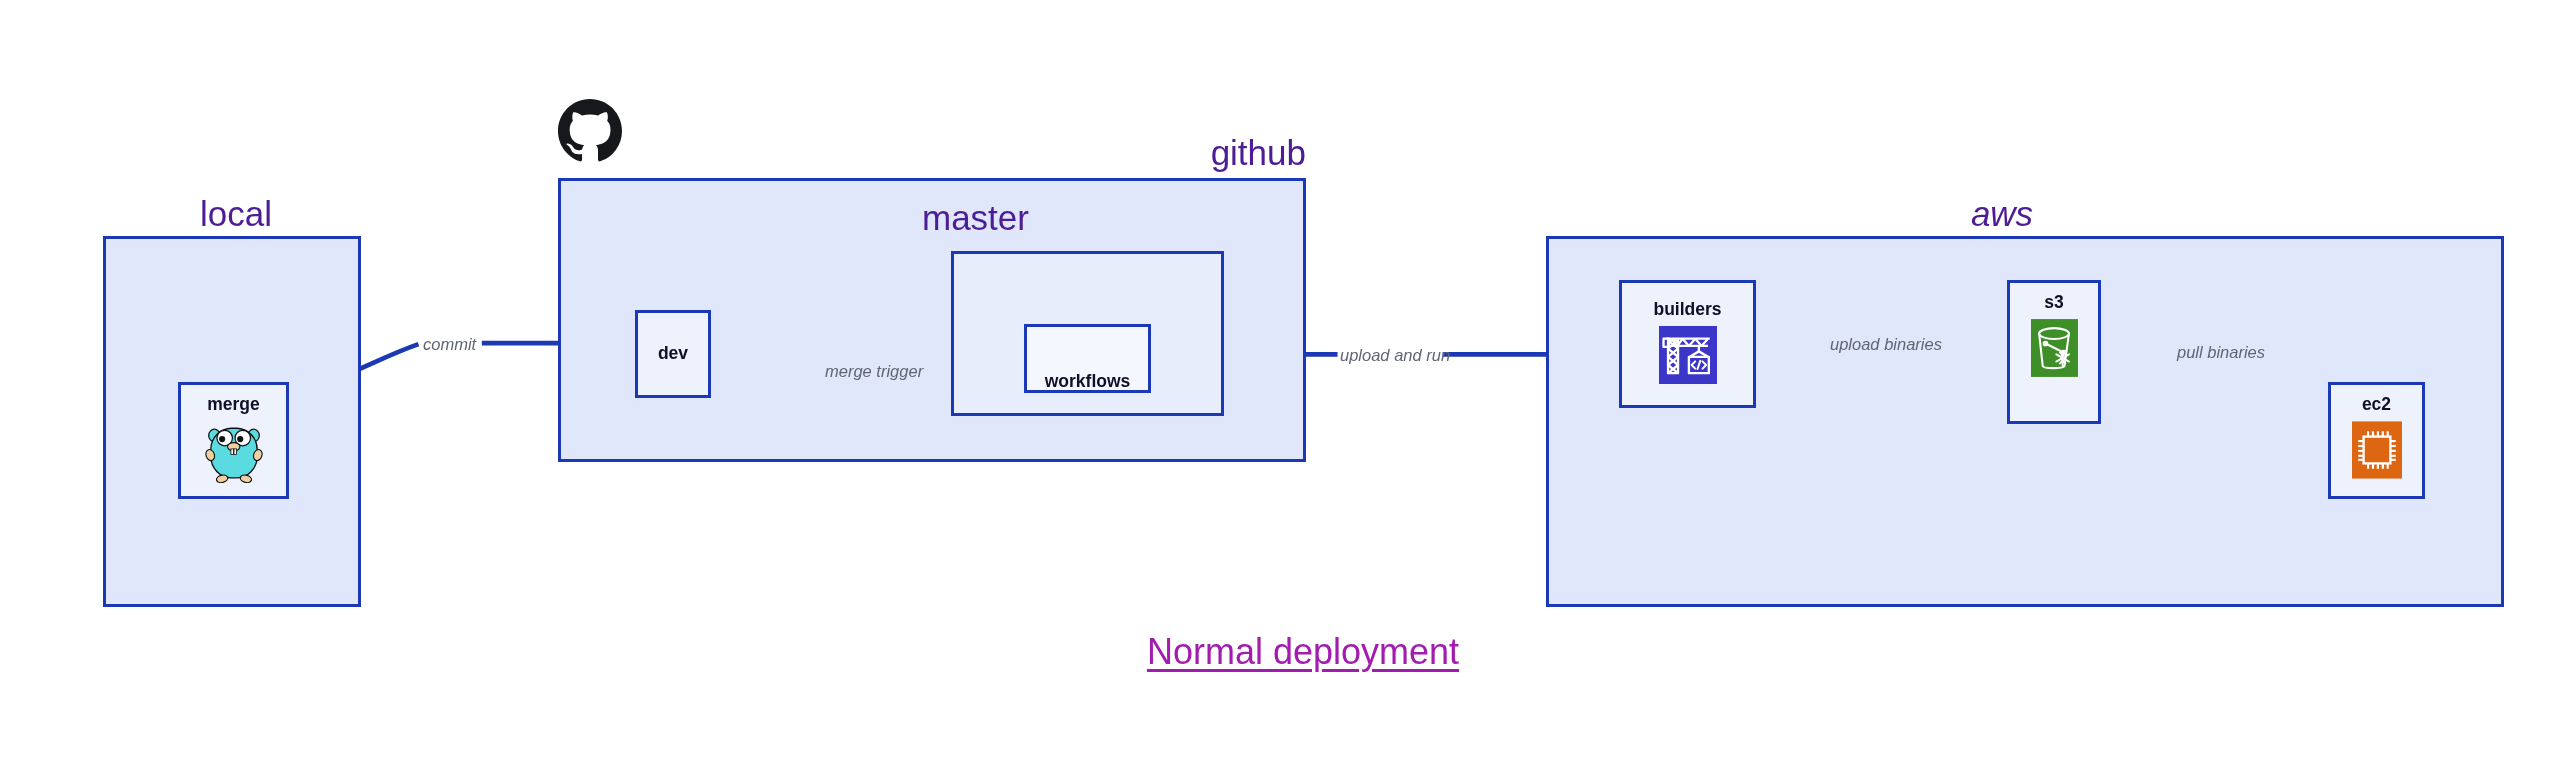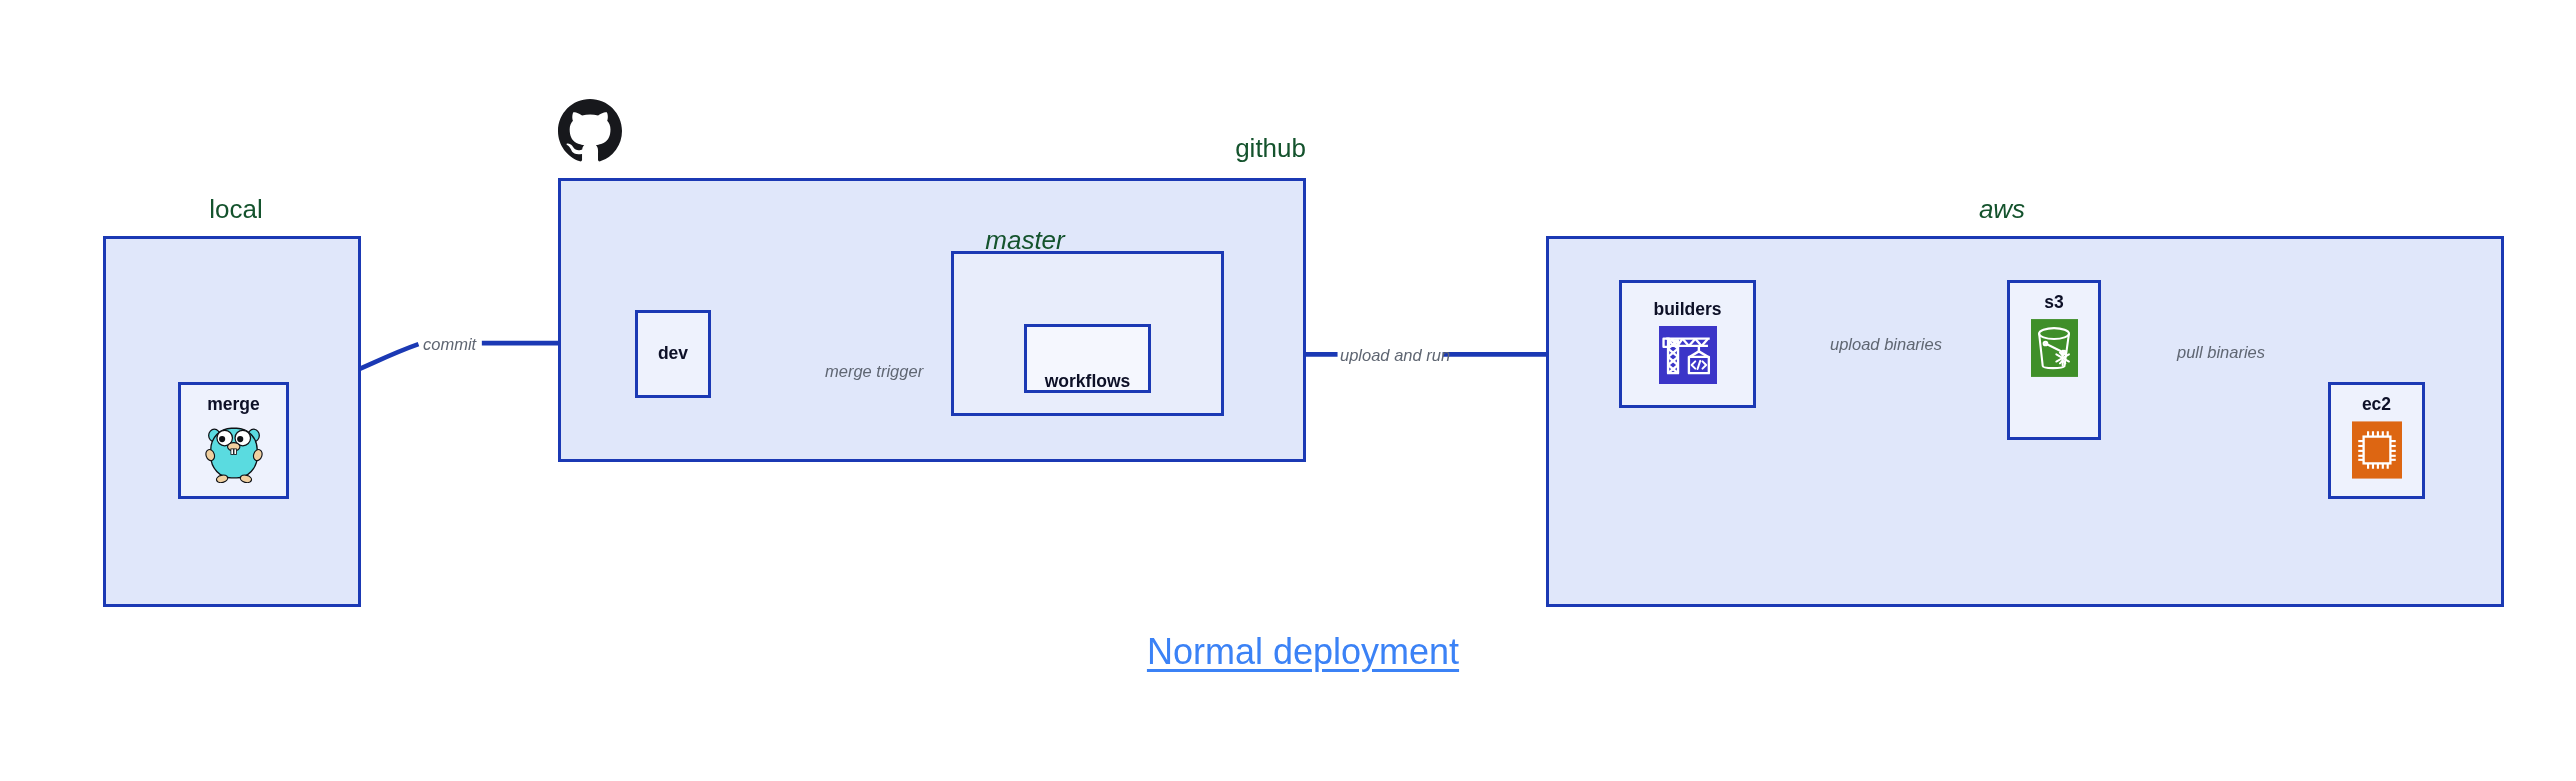--- a/index.html
+++ b/index.html
@@ -30,22 +30,22 @@
     box-sizing: border-box;
   }
   .group-inner {
     position: absolute;
     background: #e8edfb;
     border: 3.6px solid #1b39b4;
     box-sizing: border-box;
   }
   .group-label {
     position: absolute;
-    color: #14532d;
-    font-size: 26px;
+    color: #4c1d95;
+    font-size: 35px;
     font-weight: 400;
     line-height: 1;
     white-space: nowrap;
     font-family: "Liberation Sans", sans-serif;
   }
 
   
   .node {
     position: absolute;
     background: #eef2fd;
@@ -78,21 +78,21 @@
     font-size: 16.5px;
     font-style: italic;
     line-height: 1;
     white-space: nowrap;
     font-family: "Liberation Sans", sans-serif;
   }
 
   
   #diagram-title {
     position: absolute;
-    color: #3b82f6;
+    color: #a21caf;
     font-size: 36px;
     font-weight: 400;
     line-height: 1;
     white-space: nowrap;
     text-decoration: underline;
     text-underline-offset: 5.2px;
     font-family: "Liberation Sans", sans-serif;
   }
 
   
@@ -184,21 +184,21 @@
       0-.87.31-1.59.82-2.15-.08-.2-.36-1.02.08-2.12 0 0 .67-.21 2.2.82.64-.18 1.32-.27 2-.27.68 0
       1.36.09 2 .27 1.53-1.04 2.2-.82 2.2-.82.44 1.1.16 1.92.08 2.12.51.56.82 1.27.82 2.15 0 3.07-1.87
       3.75-3.65 3.95.29.25.54.73.54 1.48 0 1.07-.01 1.93-.01 2.2 0 .21.15.46.55.38A8.01 8.01 0 0 0 16
       8c0-4.42-3.58-8-8-8z"></path>
   </svg>
 
   <div class="group-label" style="left:1048px; top:135px; width:258px; text-align:right;">github</div>
 
   <div class="group" style="left:558px; top:178px; width:748px; height:284px;"></div>
 
-  <div class="group-label" style="left:922px; top:227px; width:206px; text-align:center;font-style:italic;">master</div>
+  <div class="group-label" style="left:922px; top:200px; width:206px; text-align:left;">master</div>
 
   <div class="group-inner" style="left:951px; top:251px; width:273px; height:165px;"></div>
 
   <div class="node" style="left:635px; top:310px; width:76px; height:88px; justify-content:center;">
     <div class="node-label">dev</div>
   </div>
 
   <div class="node plain" style="left:1024px; top:324px; width:127px; height:69px;justify-content:flex-end;">
     <div class="node-label">workflows</div>
   </div>
@@ -242,21 +242,21 @@
         <rect x="33" y="34" width="22" height="18"></rect>
       </g>
       <g fill="none" stroke="#ffffff" stroke-width="2.2" stroke-linecap="round" stroke-linejoin="round">
         <polyline points="40,39 36,43 40,47"></polyline>
         <polyline points="48,39 52,43 48,47"></polyline>
         <line x1="45.5" y1="38.5" x2="42.5" y2="47.5"></line>
       </g>
     </svg>
   </div>
 
-  <div class="node" style="left:2007px; top:280px; width:94px; height:160px;">
+  <div class="node" style="left:2007px; top:280px; width:94px; height:144px;">
     <div class="node-label" style="margin-top:11.3px;">s3</div>
 
     <svg class="node-icon" width="47" height="58" viewBox="0 0 52 64" style="margin-top:7.2px;">
       <rect x="0" y="0" width="52" height="64" fill="#3f8f29"></rect>
       <g fill="none" stroke="#ffffff" stroke-width="2.3" stroke-linecap="round" stroke-linejoin="round">
 
         <path d="M 9,16 L 13,52 C 13,55 35,55 37,52 L 42,16"></path>
 
         <ellipse cx="25.5" cy="16" rx="16.5" ry="6"></ellipse>
 

